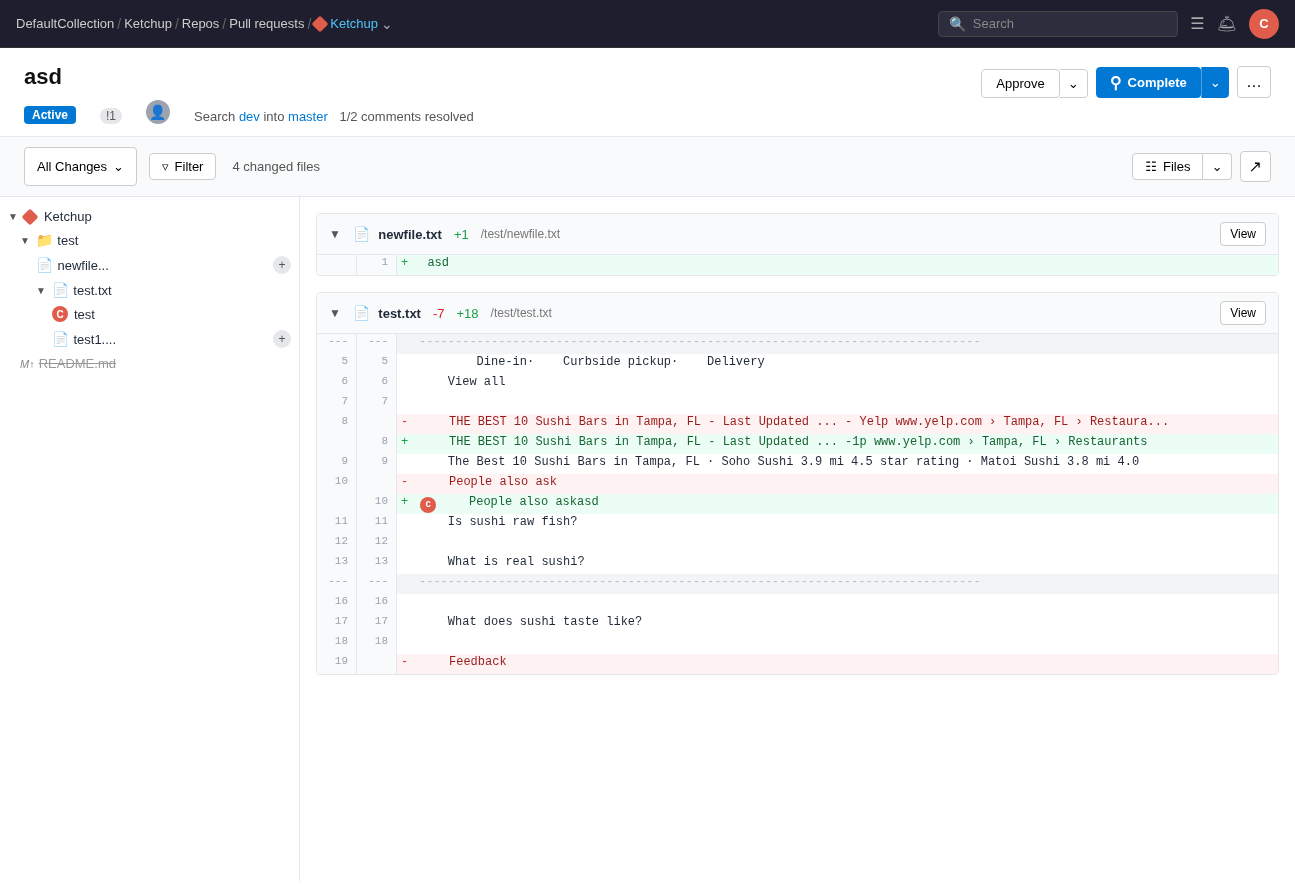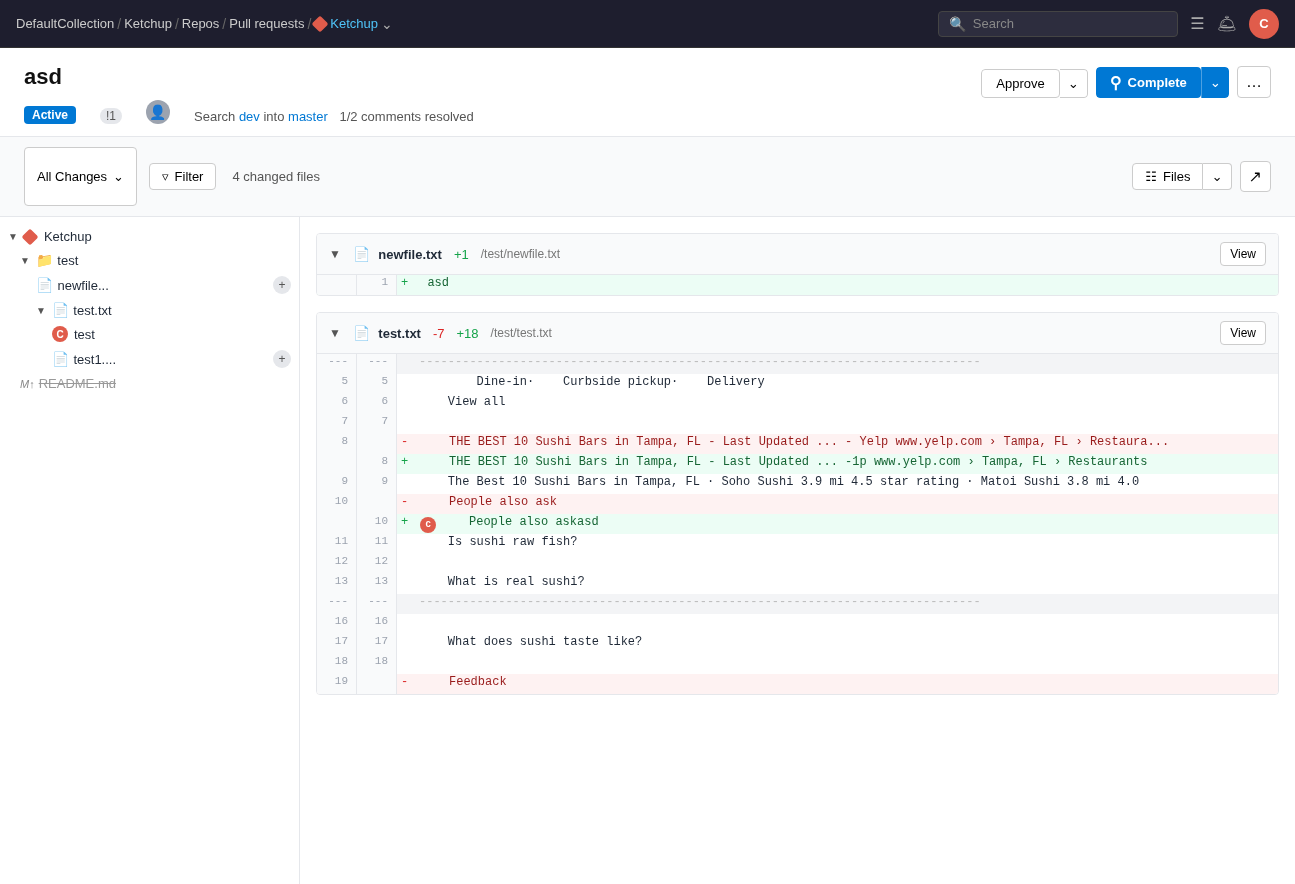--- a/index.html
+++ b/index.html
@@ -44,21 +44,21 @@
     
     .pr-tabs { display: flex; gap: 0; margin-top: 4px; }
     .pr-tab { padding: 10px 16px; font-size: 14px; cursor: pointer; color: #555; border-bottom: 2px solid transparent; text-decoration: none; }
     .pr-tab.active { color: #0078d4; border-bottom: 2px solid #0078d4; font-weight: 600; }
 
     
     .diff-toolbar {
       display: flex; align-items: center; padding: 10px 24px; gap: 12px;
       border-bottom: 1px solid #e5e7eb; background: #f9fafb;
     }
-    .btn-all-changes { background: #fff; border: 1px solid #ccc; border-radius: 4px; padding: 21px 12px; font-size: 13px; cursor: pointer; display: flex; align-items: flex-end; gap: 6px; }
+    .btn-all-changes { background: #fff; border: 1px solid #ccc; border-radius: 4px; padding: 11px 12px; font-size: 13px; cursor: pointer; display: flex; align-items: flex-end; gap: 6px; }
     .btn-filter { background: #fff; border: 1px solid #ccc; border-radius: 4px; padding: 5px 12px; font-size: 13px; cursor: pointer; display: flex; align-items: center; gap: 6px; }
     .changed-files-count { font-size: 13px; color: #555; margin-left: 4px; }
     .diff-view-right { margin-left: auto; display: flex; align-items: center; gap: 8px; }
     .btn-inline { background: #fff; border: 1px solid #ccc; border-radius: 4px 0 0 4px; padding: 5px 12px; font-size: 13px; cursor: pointer; display: flex; align-items: center; gap: 6px; }
     .btn-view-dropdown { background: #fff; border: 1px solid #ccc; border-left: none; border-radius: 0 4px 4px 0; padding: 5px 8px; cursor: pointer; }
     .btn-expand { background: #fff; border: 1px solid #ccc; border-radius: 4px; padding: 5px 8px; cursor: pointer; font-size: 16px; }
 
     
     .main-layout { display: flex; height: calc(100vh - 200px); overflow: hidden; }
 

